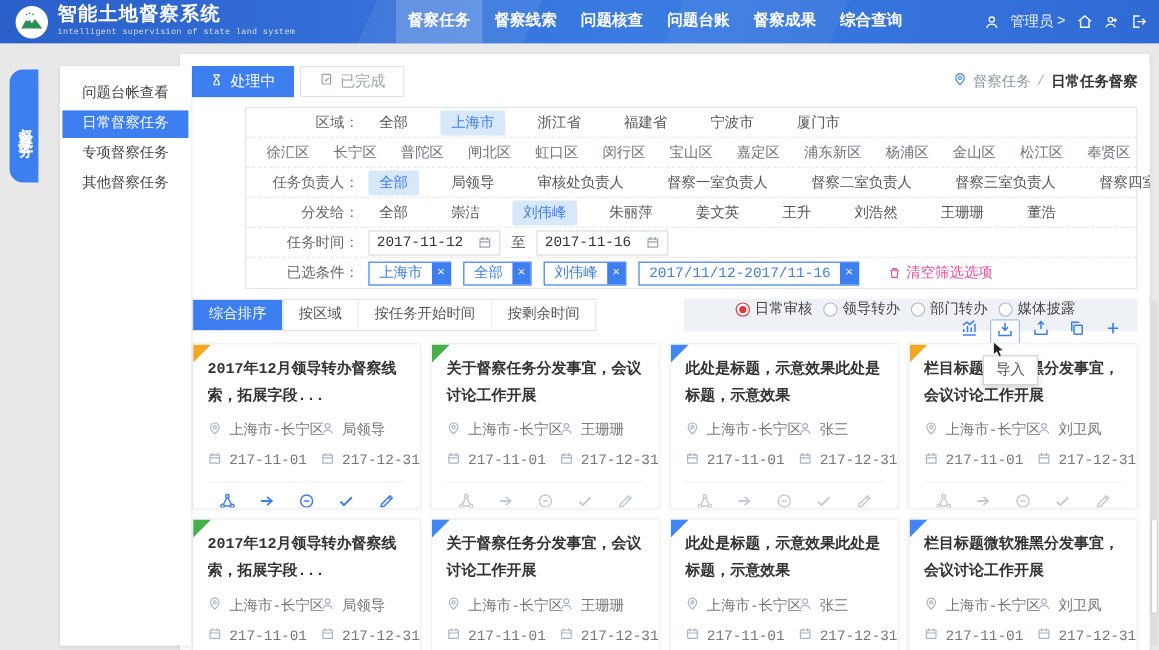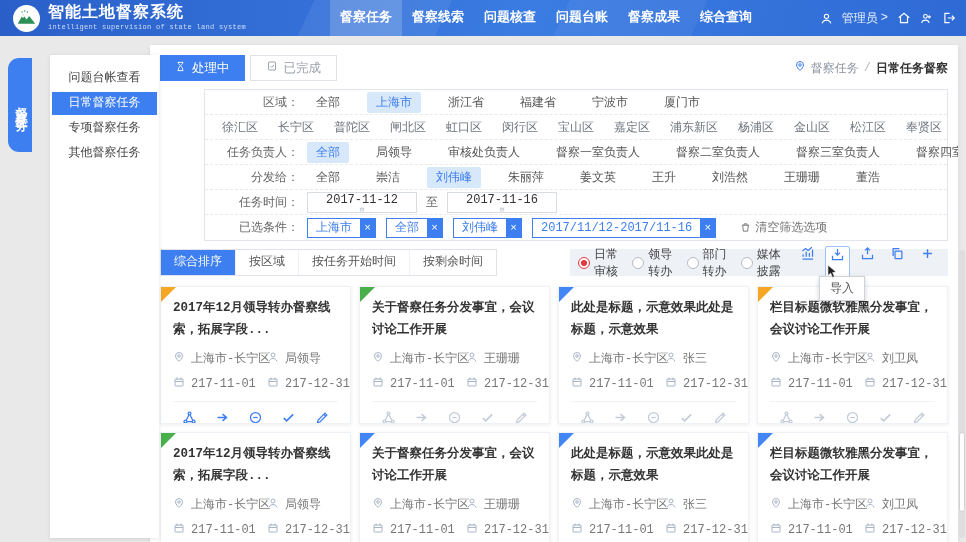--- a/index.html
+++ b/index.html
@@ -49,36 +49,36 @@
   
   .filter-box { border:1px solid #e2e6ec; margin-top:8px;margin-left:44px; }
   .f-row { display:flex; align-items:center; flex-wrap:nowrap; min-height:25px; padding:0 8px;
     border-bottom:1px dashed #e9e9e9; font-size:12px; color:#555; }
   .f-row:last-child { border-bottom:none; }
   .f-label { width:86px; text-align:right; color:#666; flex-shrink:0; margin-right:8px; }
   .f-opt { padding:2px 9px; margin-right:18px; color:#555; cursor:pointer; white-space:nowrap; border-radius:2px; }
   .f-opt.sel { background:#d8e8fb; color:#3d7ef0; }
   .f-row.districts .f-opt { margin-right:2px; color:#6d737d; }
   .date-box { display:inline-flex; align-items:center; justify-content:space-between; border:1px solid #d8dce3;
-    height:21px; padding:0 6px; min-width:110px; font-size:12px; color:#333; background:#fff;flex-direction:column; }
+    height:21px; padding:0 6px; min-width:110px; font-size:12px; color:#333; background:#fff; }
   .date-box svg { color:#9aa4b2; }
   .conj { margin:0 9px; color:#666; }
   .chip { display:inline-flex; align-items:center; border:1px solid #3d7ef0; color:#3d7ef0; height:20px;
     padding-left:8px; margin-right:10px; font-size:12px; background:#fff; cursor:default; }
   .chip-x { width:15px; height:18px; margin-left:8px; background:#3d7ef0; color:#fff; display:flex;
     align-items:center; justify-content:center; font-size:11px; cursor:pointer; }
-  .clear-btn { display:inline-flex; align-items:center; gap:4px; margin-left:14px; color:#737373; cursor:pointer; }
+  .clear-btn { display:inline-flex; align-items:center; gap:4px; margin-left:14px; color:#ec4899; cursor:pointer; }
 
   
   .sort-row { display:flex; margin-top:8px; height:27px; }
   .sort-tabs { display:flex; border:1px solid #e0e4ea; background:#fff; }
   .sort-tab { padding:0 13px; line-height:25px; font-size:12px; color:#555; border-right:1px solid #eef0f3; cursor:pointer; }
   .sort-tab:last-child { border-right:none; }
   .sort-tab.active { background:#3d7ef0; color:#fff; }
-  .sort-right { margin-left:auto; width:378px; background:#eef1f6; display:flex; align-items:center; padding:0 8px; }
+  .sort-right { margin-left:auto; width:378px; background:#eef1f6; display:flex; align-items:center; padding:0 8px;flex-direction:column; }
   .radio-item { display:flex; align-items:center; gap:4px; font-size:12px; color:#444; margin-right:9px; cursor:pointer; }
   .radio-dot { width:12px; height:12px; border:1px solid #b6bcc6; border-radius:50%; background:#fff; position:relative; flex-shrink:0; }
   .radio-dot.sel { border-color:#e4393c; }
   .radio-dot.sel::after { content:''; position:absolute; inset:2px; background:#e4393c; border-radius:50%; }
   .tools { margin-left:auto; display:flex; align-items:center; gap:5px; }
   .tool-btn { width:25px; height:34px; display:flex; align-items:flex-start; justify-content:center;
     color:#3d7ef0; cursor:pointer; position:relative; }
   .tool-btn.active { background:#fff; border:1px solid #9cc0f7; border-radius:2px; }
   .tooltip { position:absolute; top:29px; left:-7px; background:#fff; border:1px solid #cfd3da;
     box-shadow:0 2px 5px rgba(0,0,0,.18); padding:3px 10px; font-size:12px; color:#555;

